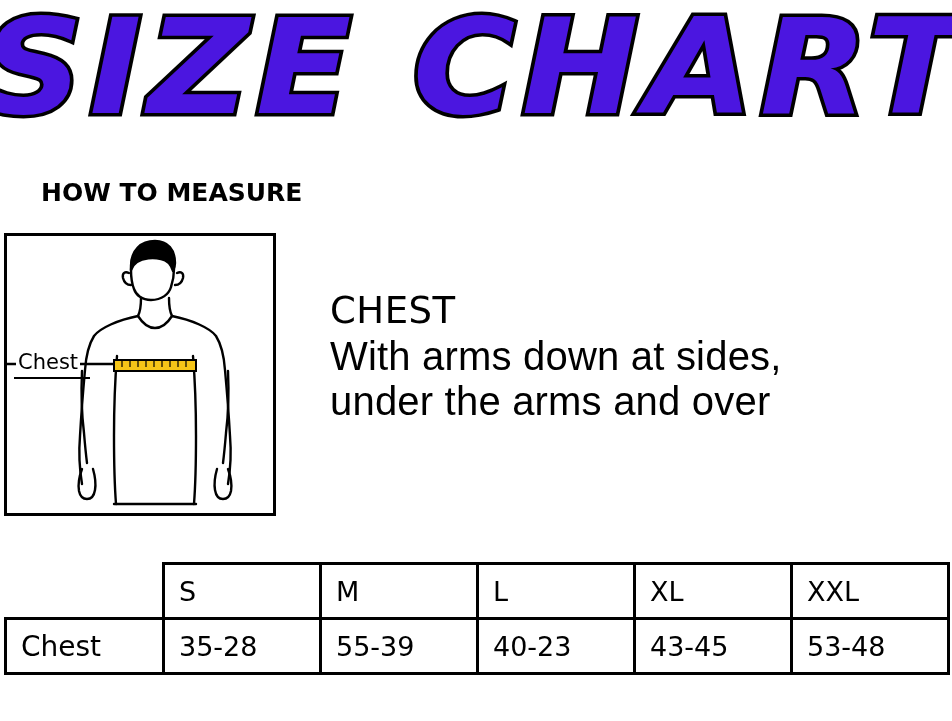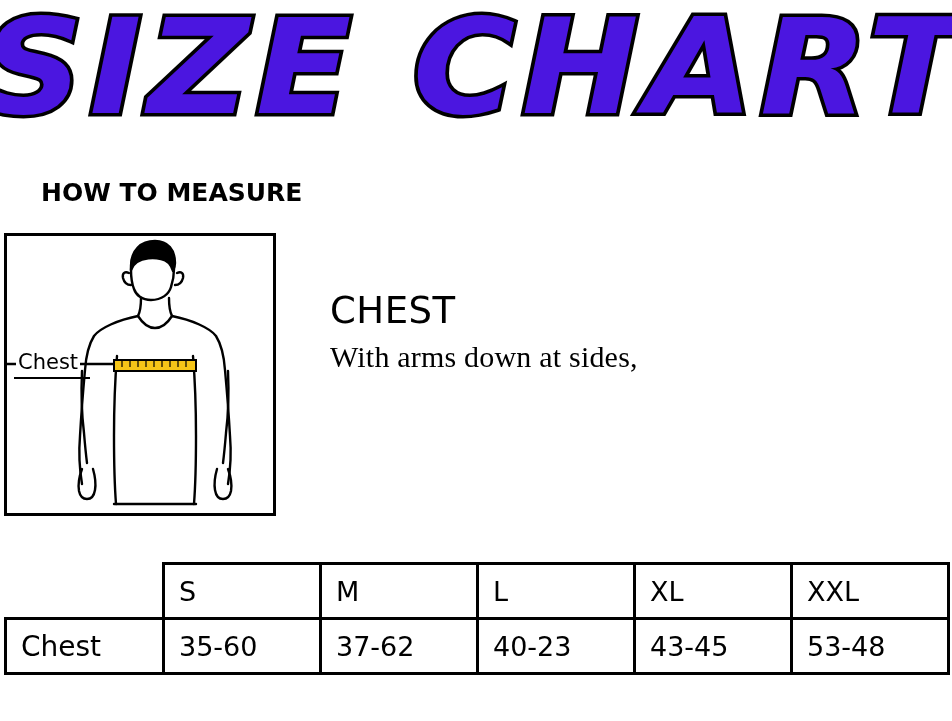--- a/index.html
+++ b/index.html
@@ -95,22 +95,22 @@
     top: 288px;
     width: 610px;
   }
   .desc-title {
     font-family: "DejaVu Sans", sans-serif;
     font-size: 37px;
     line-height: 46px;
     letter-spacing: 0.5px;
   }
   .desc-line {
-    font-family: Liberation Serif, serif;
-    font-size: 30px;
+    font-family: Liberation Sans, sans-serif;
+    font-size: 40px;
     line-height: 45px;
     letter-spacing: 0.2px;
     white-space: nowrap;
   }
 
   
   .size-table {
     position: absolute;
     left: 4px;
     top: 562px;
@@ -195,20 +195,21 @@
       <line x1="0" y1="128" x2="107" y2="128" stroke="#000000" stroke-width="2.4"></line>
     </g>
   </svg>
 </div>
 <div class="chest-label">Chest</div>
 <div class="chest-label-underline"></div>
 
 <div class="desc">
   <div class="desc-title">CHEST</div>
   <div class="desc-line">With arms down at sides,</div>
+  <div class="desc-line">under the arms and over</div>
 </div>
 
 <table class="size-table">
   <colgroup>
     <col class="c0">
       <col class="cx">
       <col class="cx">
       <col class="cx">
       <col class="cx">
       <col class="cx">
@@ -217,20 +218,20 @@
     <tr>
       <td class="blank"></td>
       <td>S</td>
       <td>M</td>
       <td>L</td>
       <td>XL</td>
       <td>XXL</td>
     </tr>
     <tr>
       <td class="rowhead">Chest</td>
-      <td>35-60</td>
-      <td>37-62</td>
+      <td>35-28</td>
+      <td>55-39</td>
       <td>40-23</td>
       <td>43-45</td>
       <td>53-48</td>
     </tr>
   </tbody>
 </table>
 
 </body></html>

